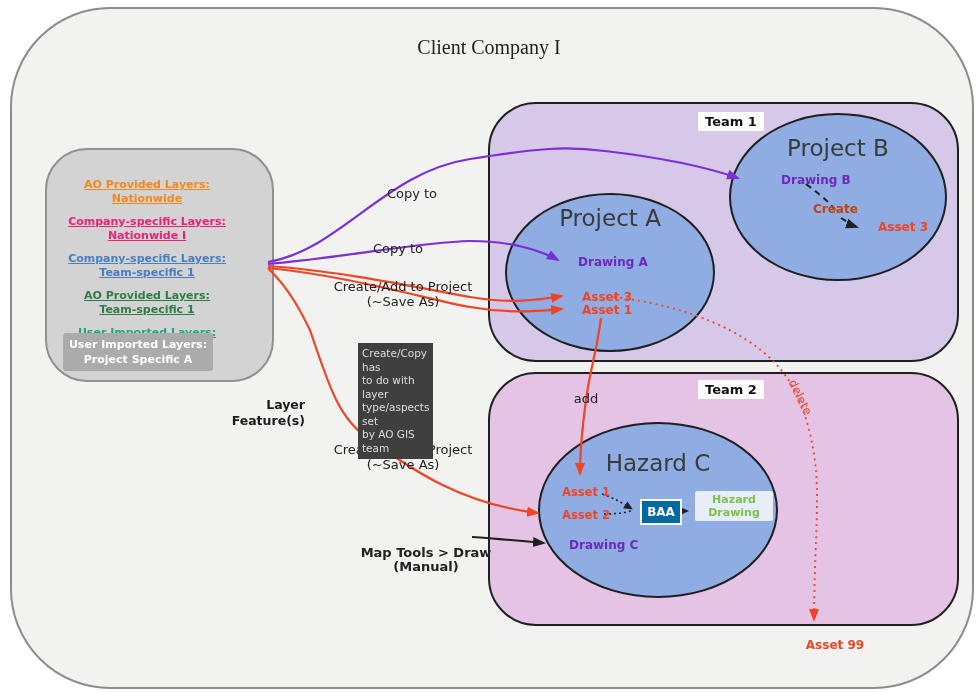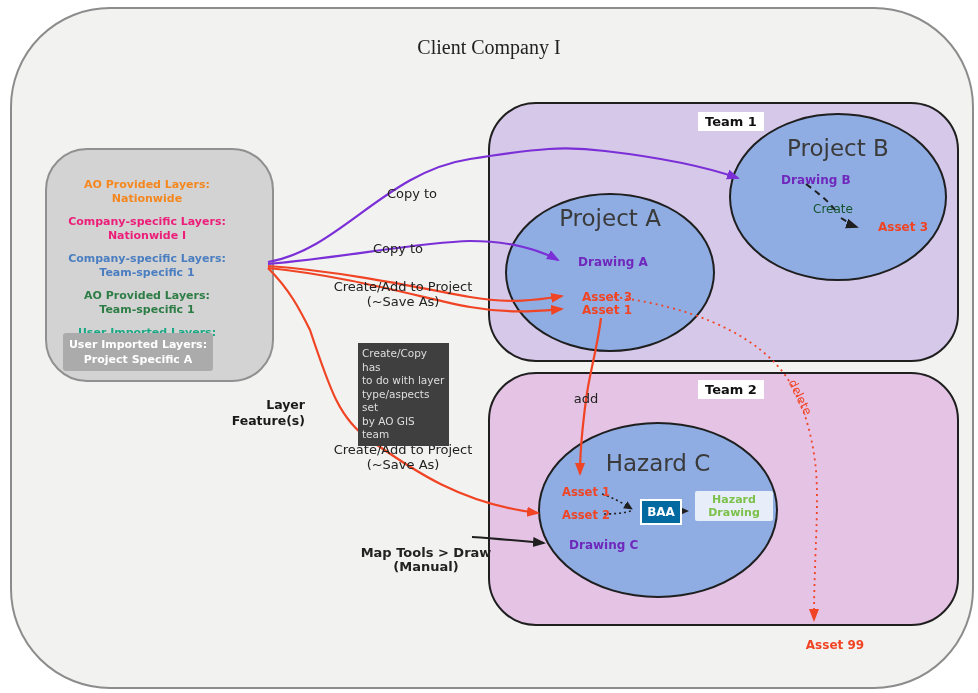--- a/index.html
+++ b/index.html
@@ -12,21 +12,21 @@
 
   .title{position:absolute;left:0;top:36px;width:978px;text-align:center;
          font-family:"Liberation Serif","DejaVu Serif",serif;font-size:20px;
          color:#222;line-height:23px;}
 
   
   .layerbox{position:absolute;left:45px;top:148px;width:225px;height:230px;
             background:#D3D3D3;border:2px solid #909090;border-radius:42px;}
   .layeritems{position:absolute;left:10px;top:28px;width:180px;text-align:center;
               font-size:11px;font-weight:bold;line-height:14px;}
-  .litem{margin-bottom:9px;}
+  .litem{margin-bottom:9px;text-decoration:underline;}
   .c-orange{color:#F5871F;} .c-magenta{color:#EC1E79;} .c-blue{color:#4A7EC0;}
   .c-green{color:#2E7D46;} .c-teal{color:#1BA884;}
   .subbox{position:absolute;left:16px;top:183px;width:150px;padding:4px 0;
           background:#ABABAB;border-radius:3px;color:#FFFFFF;
           font-size:11px;font-weight:bold;line-height:15px;text-align:center;}
   .featlabel{position:absolute;left:150px;top:247px;width:114px;text-align:right;
              font-size:12.5px;font-weight:bold;color:#1A1A1A;line-height:16px;
              padding-right:6px;box-sizing:border-box;}
 
   
@@ -37,32 +37,32 @@
             font-size:13px;font-weight:bold;color:#111;}
 
   
   .ellipse{position:absolute;border:2.5px solid #1F1F1F;border-radius:50%;
            background:#8FADE3;}
   .projtitle{position:absolute;left:0;width:100%;text-align:center;
              font-size:23px;color:#3A3A3A;}
 
   
   .node{position:absolute;font-size:12px;font-weight:bold;white-space:nowrap;}
-  .purpletxt{color:#6F28BB;} .redtxt{color:#F04424;} .blacktxt{color:#14532d;font-weight:normal;}
+  .purpletxt{color:#6F28BB;} .redtxt{color:#F04424;} .blacktxt{color:#c2410c;font-weight:bold;}
   .baa{position:absolute;left:640px;top:499px;width:38px;height:22px;
        background:#0369a1;border:2px solid #FFFFFF;color:#FFFFFF;
        font-size:12px;font-weight:bold;text-align:center;line-height:22px;}
   .hazard{position:absolute;left:695px;top:491px;width:52px;padding:2px 13px;
           background:#E7EEF9;color:#7CC14B;font-size:11px;font-weight:bold;
           text-align:center;line-height:13px;border-radius:2px;}
 
   
   .elabel{position:absolute;font-size:13px;color:#222;text-align:center;line-height:15px;}
   .boldlabel{font-weight:bold;line-height:14px;margin-top:20px;}
-  .tooltip{position:absolute;left:358px;top:343px;width:91px;
+  .tooltip{position:absolute;left:358px;top:343px;width:75px;
            background:#3F3F3F;color:#DEDEDE;font-size:10.5px;line-height:13.5px;
            padding:4px 4px;box-sizing:border-box;}
   .deletelabel{position:absolute;left:779px;top:394px;width:46px;color:#F04424;
                font-size:12px;transform:rotate(64deg);transform-origin:center;}
   .asset99{position:absolute;left:796px;top:638px;width:78px;text-align:center;
            color:#F04424;font-size:12px;font-weight:bold;}
 
   svg.overlay{position:absolute;left:0;top:0;pointer-events:none;}
 </style>
 </head>

